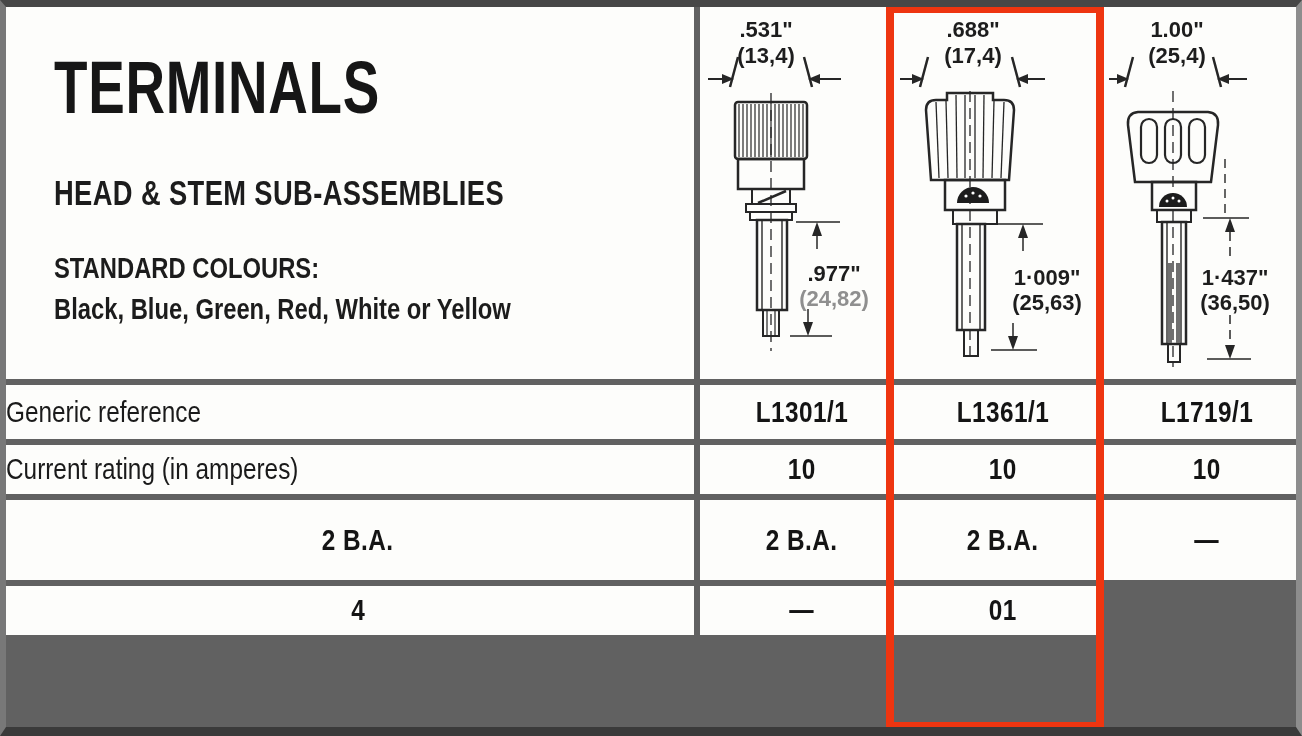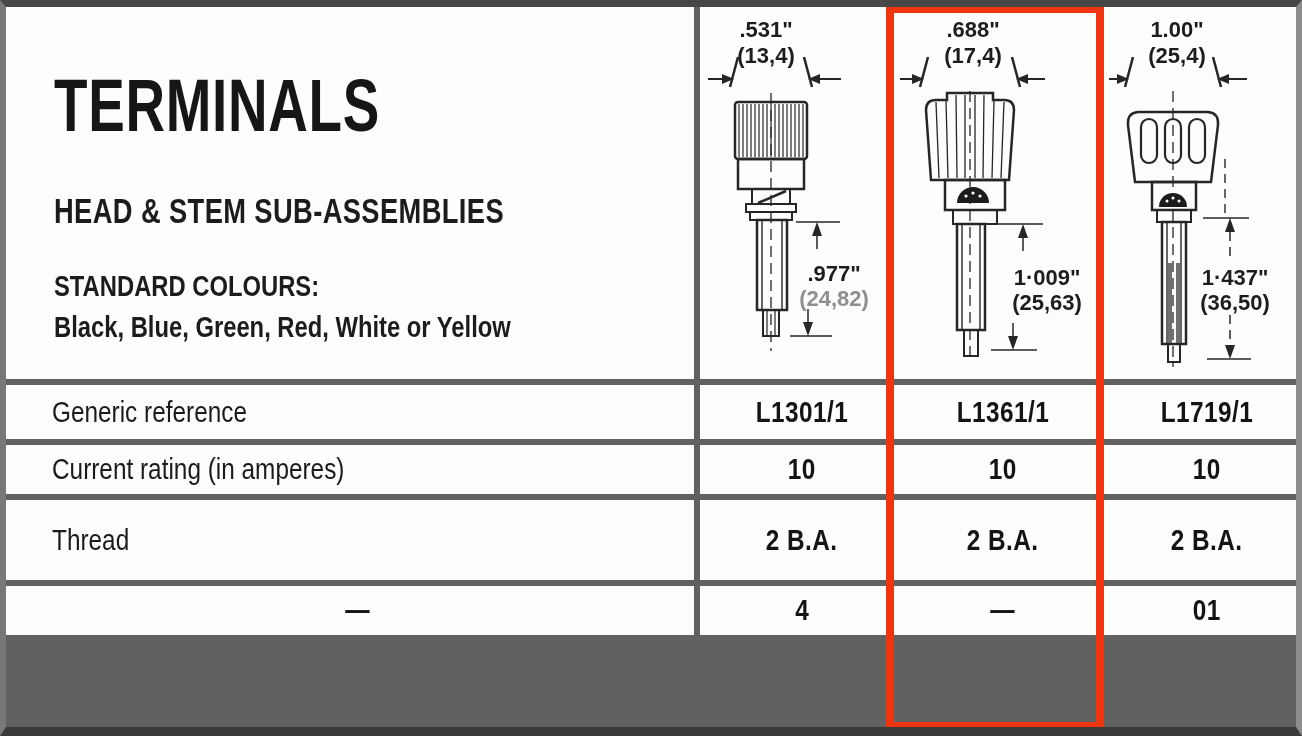--- a/index.html
+++ b/index.html
@@ -24,21 +24,21 @@
     height: 100%;
     grid-template-columns: 688px 188px 202px 1fr;
     grid-template-rows: 372px 54px 49px 80px 49px 1fr;
     gap: 6px;
     background: #616161; 
   }
 
   .cell { background: #fdfdfb; overflow: hidden; }
 
   
-  .intro { padding: 40px 10px 0 48px; }
+  .intro { padding: 22px 10px 0 48px; }
   .title {
     display: inline-block;
     margin: 22px 0 0 0;
     font-size: 74px;
     font-weight: bold;
     color: #161616;
     line-height: 1;
     letter-spacing: 1px;
     transform: scaleX(0.74);
     transform-origin: left center;
@@ -80,21 +80,21 @@
   }
   .block { display: block; }
 
   
   .draw-cell { display: flex; justify-content: center; align-items: flex-start; }
   .draw-cell svg { display: block; }
   .dwg-text { font-family: "Liberation Sans", "DejaVu Sans", sans-serif; font-weight: bold; font-size: 22px; fill: #1d1d1d; }
   .dwg-text-gray { fill: #8f8f8f; }
 
   
-  .label-cell { display: flex; align-items: center; padding-left: 46px; }
+  .label-cell { display: flex; align-items: center; }
   .label-cell span {
     display: inline-block;
     font-size: 29px;
     color: #1a1a1a;
     transform: scaleX(0.84);
     transform-origin: left center;
     white-space: nowrap;
   }
   .value-cell { display: flex; align-items: center; justify-content: center; padding-left: 16px; }
   .value-cell span {
@@ -316,23 +316,20 @@
     <div class="cell value-cell">
       <span>10</span>
     </div>
     <div class="cell value-cell">
       <span>10</span>
     </div>
     <div class="cell value-cell">
       <span>10</span>
     </div>
 
-    <div class="cell label-cell">
-      <span>Thread</span>
-    </div>
     <div class="cell value-cell">
       <span>2 B.A.</span>
     </div>
     <div class="cell value-cell">
       <span>2 B.A.</span>
     </div>
     <div class="cell value-cell">
       <span>2 B.A.</span>
     </div>
 

